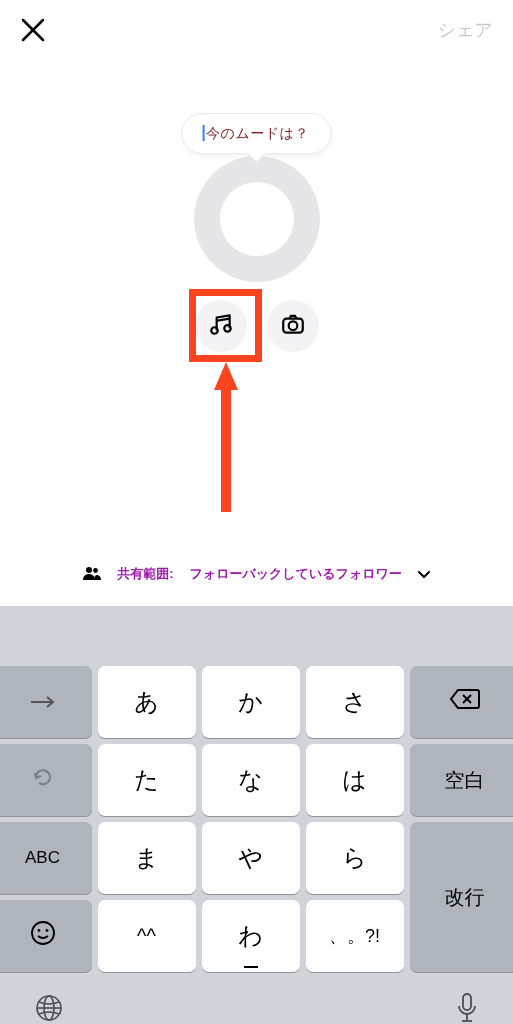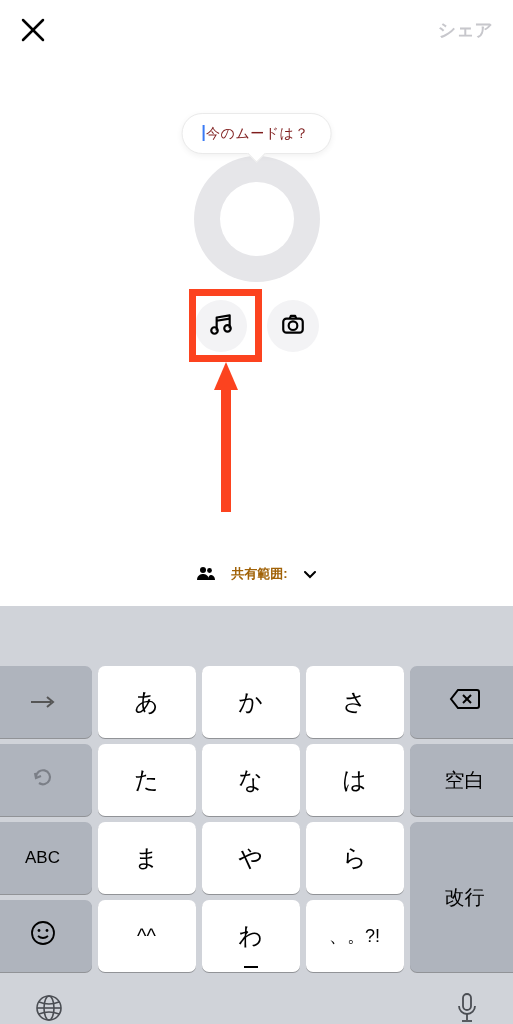--- a/index.html
+++ b/index.html
@@ -20,21 +20,21 @@
     height: 60px;
     display: flex;
     align-items: center;
     justify-content: space-between;
     padding: 0 20px;
   }
   .close-icon svg { display: block; }
   .share-label {
     color: #c7c7cc;
     font-size: 18px;
-    font-weight: 700;
+    font-weight: 400;
   }
 
   
   .mood-bubble {
     position: absolute;
     top: 113px;
     left: 50%;
     transform: translateX(-50%);
     background: #ffffff;
     border: 1px solid #eaeaea;
@@ -125,21 +125,21 @@
     pointer-events: none;
   }
 
   
   .audience {
     position: absolute;
     top: 565px;
     left: 0; right: 0;
     text-align: center;
     font-size: 13px;
-    color: #a16207;
+    color: #a21caf;
     font-weight: 600;
     display: flex;
     align-items: center;
     justify-content: center;
     gap: 16px;
   }
   .audience .label { font-weight: 700; }
   .audience .val { font-weight: 600; }
 
   
@@ -247,20 +247,21 @@
 <div class="audience">
   <span>
     <svg width="18" height="14" viewBox="0 0 18 14">
       <circle cx="6" cy="4" r="3" fill="#000"></circle>
       <circle cx="12.5" cy="4.5" r="2.4" fill="#000"></circle>
       <path d="M0 14 C0 9 4 8 6 8 C8 8 12 9 12 14 Z" fill="#000"></path>
       <path d="M11 14 C11 10 13 9 14 9 C15 9 18 10 18 14 Z" fill="#000"></path>
     </svg>
   </span>
   <span class="label">共有範囲:</span>
+  <span class="val">フォローバックしているフォロワー</span>
   <span>
     <svg width="12" height="8" viewBox="0 0 12 8">
         <path d="M1 1 L6 6 L11 1" stroke="#000" stroke-width="2" fill="none" stroke-linecap="round"></path>
       </svg>
   </span>
 </div>
 
 <div class="keyboard">
   <div class="kb-grid">
 

